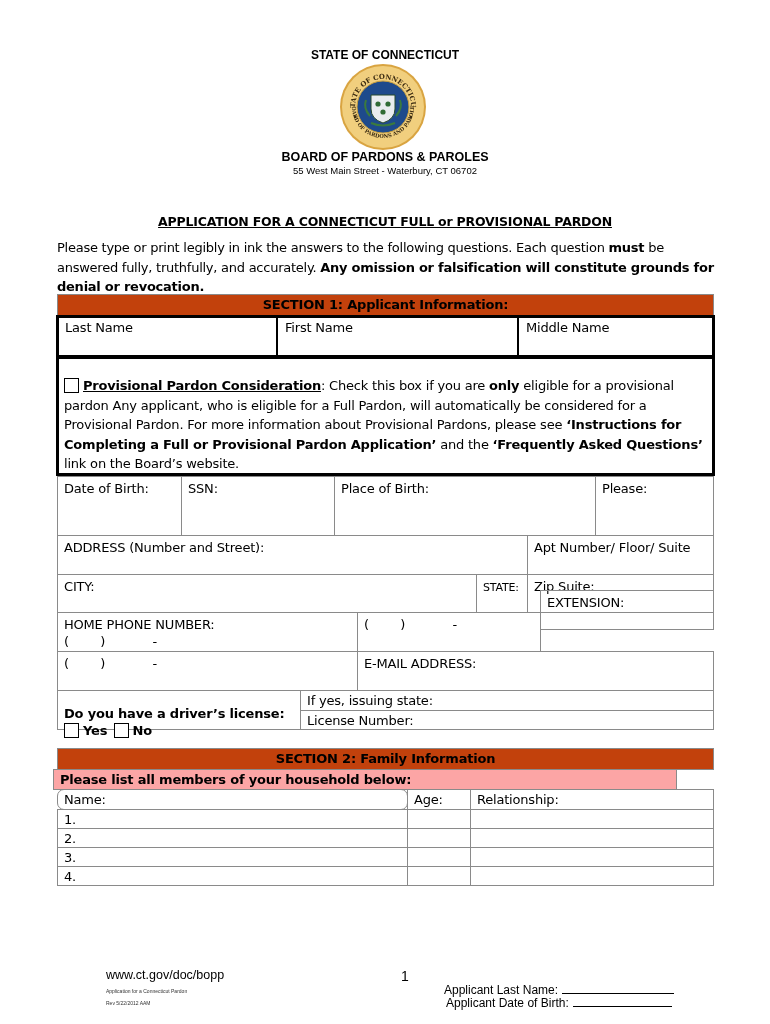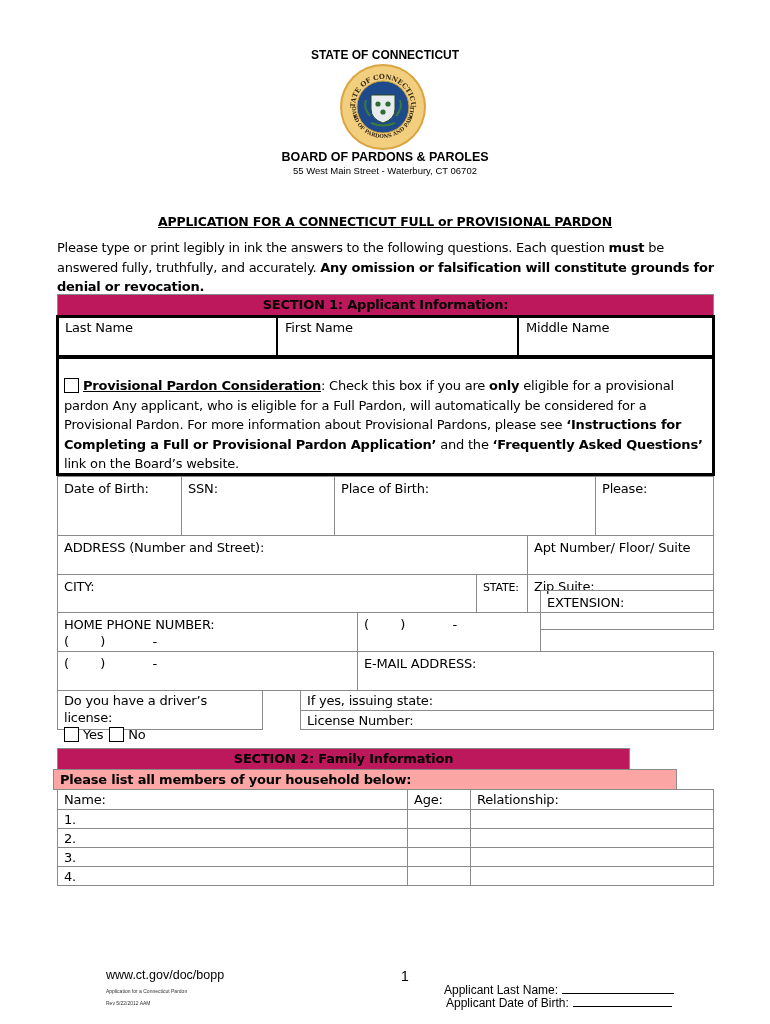--- a/index.html
+++ b/index.html
@@ -6,21 +6,21 @@
   body { width:770px; height:1024px; position:relative; overflow:hidden; color:#000; font-family:"DejaVu Sans", sans-serif; }
   .abs { position:absolute; }
   .hdr-title { top:48px; left:0; width:770px; text-align:center; font-family:"Liberation Sans", sans-serif; font-weight:bold; font-size:12px; }
   .seal { top:62px; left:338px; width:90px; height:90px; }
   .board { top:150px; left:0; width:770px; text-align:center; font-family:"Liberation Sans", sans-serif; font-weight:bold; font-size:12.5px; }
   .address { top:165px; left:0; width:770px; text-align:center; font-family:"Liberation Sans", sans-serif; font-size:9.5px; }
   .app-title { top:214px; left:0; width:770px; text-align:center; font-weight:bold; font-size:12.5px; text-decoration:underline; letter-spacing:-0.2px; }
   .intro { top:238px; left:57px; width:660px; font-size:13px; line-height:19.5px; letter-spacing:-0.25px; }
   .cell { position:absolute; box-sizing:border-box; font-size:13px; letter-spacing:-0.2px; padding:3px 6px; line-height:18px; }
   .gb { border:1px solid #8a8a8a; }
-  .sect-hdr { background:#be185d; text-align:center; font-weight:bold; }
+  .sect-hdr { background:#c2410c; text-align:center; font-weight:bold; }
   .thick { border:3px solid #000; box-sizing:border-box; position:absolute; }
   .chk { display:inline-block; width:15px; height:15px; border:1px solid #000; vertical-align:-3px; margin-right:4px; box-sizing:border-box; background:#fff; }
   .bold { font-weight:bold; }
   .ul { text-decoration:underline; }
   .footer-url { top:968px; left:106px; font-family:"Liberation Sans", sans-serif; font-size:12.5px; }
   .footer-small { font-family:"Liberation Sans", sans-serif; font-size:5px; color:#333; }
   .page-num { top:968px; left:401px; font-family:"Liberation Sans", sans-serif; font-size:14px; }
   .app-line { font-family:"Liberation Sans", sans-serif; font-size:12px; }
   .blank { display:inline-block; border-bottom:1px solid #000; width:96px; margin-left:4px; height:9px; }
 </style>
@@ -92,31 +92,31 @@
 <div class="cell gb" style="left:357px; top:612px; width:184px; height:40px; line-height:17px;">
     <div style="white-space:pre;">(        )            -</div>
   </div>
 <div class="cell gb" style="left:540px; top:590px; width:174px; height:40px; line-height:17px;"><span>EXTENSION:</span></div>
 
 <div class="cell gb" style="left:57px; top:651px; width:301px; height:40px; line-height:17px;">
     <div style="white-space:pre;">(        )            -</div>
   </div>
 <div class="cell gb" style="left:357px; top:651px; width:357px; height:40px; line-height:17px;"><span>E-MAIL ADDRESS:</span></div>
 
-<div class="cell gb" style="left:57px; top:690px; width:206px; height:40px; line-height:17px; padding-top:1px;">
+<div class="cell gb" style="left:57px; top:690px; width:244px; height:40px; line-height:17px; padding-top:14px;font-weight:bold;">
   <div>Do you have a driver’s license:</div>
   <div><span class="chk"></span><span>Yes</span>&nbsp;<span class="chk" style="margin-left:2px;"></span><span>No</span></div>
 </div>
 <div class="cell gb" style="left:300px; top:690px; width:414px; height:21px; padding-top:1px; line-height:17px;"><span>If yes, issuing state:</span></div>
 <div class="cell gb" style="left:300px; top:710px; width:414px; height:20px; padding-top:1px; line-height:17px;"><span>License Number:</span></div>
 
-<div class="cell gb sect-hdr" style="left:57px; top:748px; width:573px; height:22px; padding:1px 6px;">SECTION 2:   Family Information</div>
+<div class="cell gb sect-hdr" style="left:57px; top:748px; width:657px; height:22px; padding:1px 6px;">SECTION 2:   Family Information</div>
 <div class="cell gb" style="left:53px; top:769px; width:624px; height:21px; padding:0 6px; background:#fca5a5; font-weight:bold; line-height:20px;">Please list all members of your household below:</div>
 
-<div class="cell gb" style="left:57px; top:789px; width:351px; height:21px; padding:0 6px; line-height:20px;">Name:</div>
+<div class="cell gb" style="left:57px; top:789px; width:351px; height:21px; padding:0 6px; line-height:20px;border-radius:7px;">Name:</div>
 <div class="cell gb" style="left:407px; top:789px; width:64px; height:21px; padding:0 6px; line-height:20px;">Age:</div>
 <div class="cell gb" style="left:470px; top:789px; width:244px; height:21px; padding:0 6px; line-height:20px;">Relationship:</div>
 
 <div>
   <div class="cell gb" style="left:57px; top:809px; width:351px; height:20px; padding:0 6px; line-height:19px;">1.</div>
   <div class="cell gb" style="left:407px; top:809px; width:64px; height:20px;"></div>
   <div class="cell gb" style="left:470px; top:809px; width:244px; height:20px;"></div>
 </div>
 <div>
   <div class="cell gb" style="left:57px; top:828px; width:351px; height:20px; padding:0 6px; line-height:19px;">2.</div>

